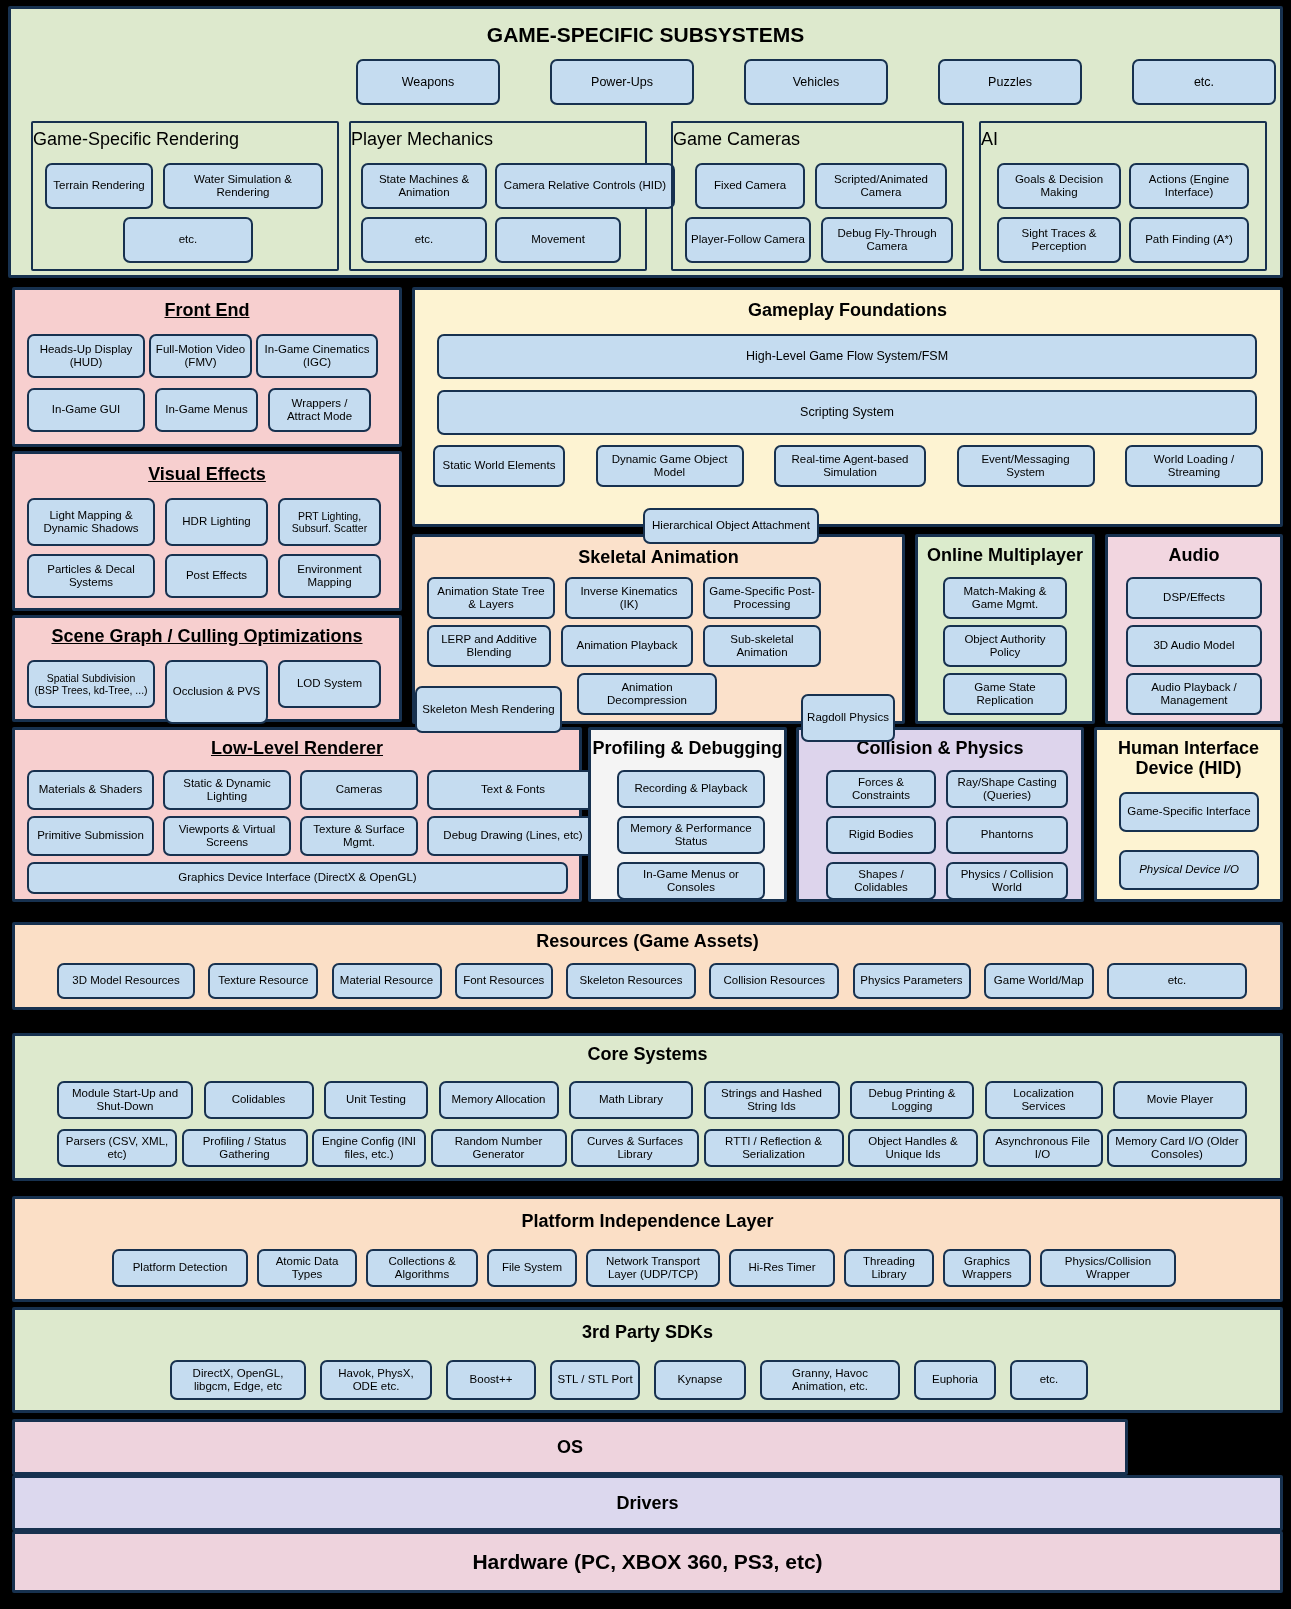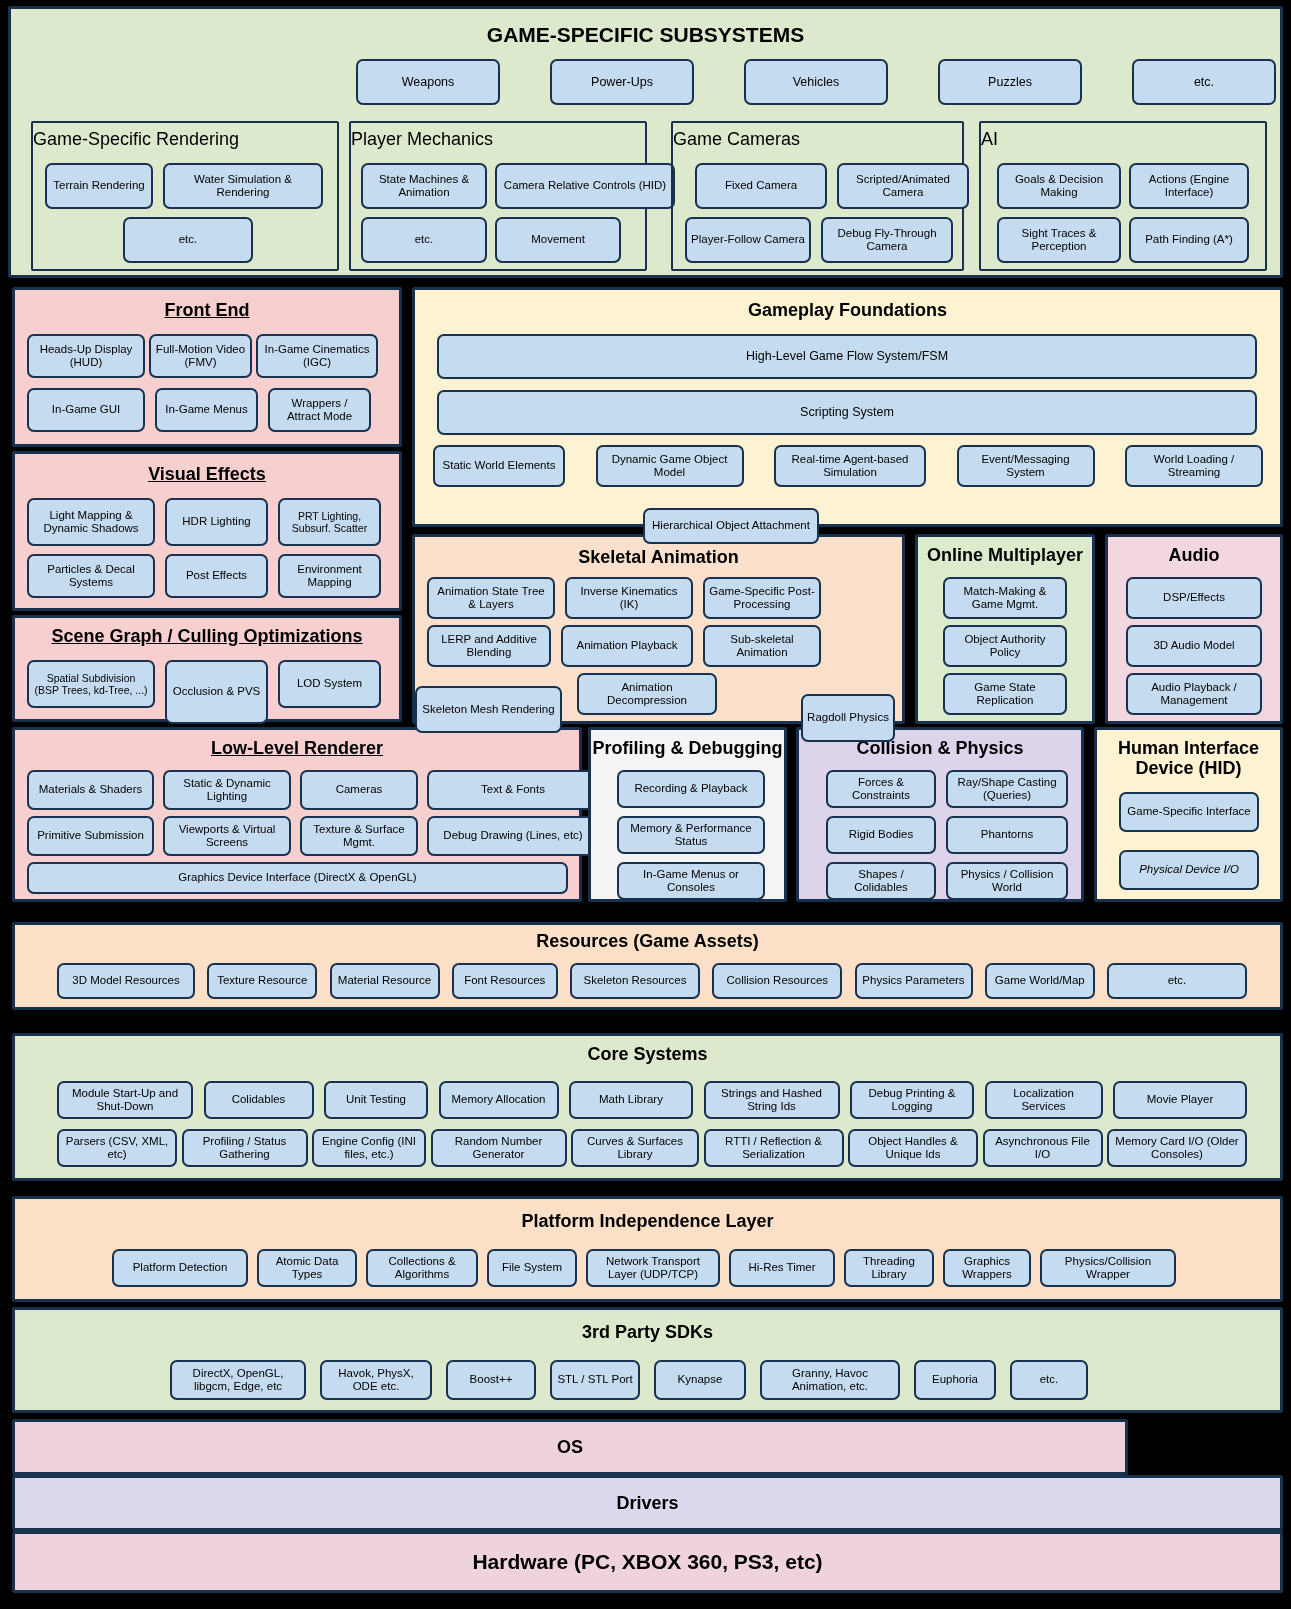--- a/index.html
+++ b/index.html
@@ -89,21 +89,21 @@
       </div>
       <div class="abs row" style="left:10px;top:94px;gap:8px;">
         <div class="box sm" style="width:126px;height:46px;">etc.</div>
         <div class="box sm" style="width:126px;height:46px;">Movement</div>
       </div>
     </div>
 
     <div class="sub abs" style="left:660px;top:112px;width:293px;height:150px;">
       <div class="gtitle t22" style="margin-top:6px;">Game Cameras</div>
       <div class="abs row" style="left:22px;top:40px;gap:10px;">
-        <div class="box sm" style="width:132px;height:46px;">Fixed Camera</div>
+        <div class="box sm" style="width:110px;height:46px;">Fixed Camera</div>
         <div class="box sm" style="width:132px;height:46px;">Scripted/Animated Camera</div>
       </div>
       <div class="abs row" style="left:12px;top:94px;gap:10px;">
         <div class="box sm" style="width:126px;height:46px;">Player-Follow Camera</div>
         <div class="box sm" style="width:132px;height:46px;">Debug Fly-Through Camera</div>
       </div>
     </div>
 
     <div class="sub abs" style="left:968px;top:112px;width:288px;height:150px;">
       <div class="gtitle t22" style="margin-top:6px;">AI</div>
@@ -276,21 +276,21 @@
   <div class="box sm abs" style="left:643px;top:508px;width:176px;height:36px;z-index:20;">Hierarchical Object Attachment</div>
   <div class="box sm abs" style="left:415px;top:686px;width:147px;height:47px;z-index:20;">Skeleton Mesh Rendering</div>
   <div class="box sm abs" style="left:801px;top:694px;width:94px;height:48px;z-index:20;">Ragdoll Physics</div>
 
   <div class="grp c-oran abs" style="left:12px;top:922px;width:1271px;height:88px;">
     <div class="gtitle t22" style="margin-top:6px;">Resources (Game Assets)</div>
     <div class="abs row" style="left:42px;top:38px;width:1190px;justify-content:space-between;">
       <div class="box sm" style="width:138px;height:36px;">3D Model Resources</div>
       <div class="box sm" style="width:110px;height:36px;">Texture Resource</div>
       <div class="box sm" style="width:110px;height:36px;">Material Resource</div>
-      <div class="box sm" style="width:106px;height:36px;">Font Resources</div>
+      <div class="box sm" style="width:98px;height:36px;">Font Resources</div>
       <div class="box sm" style="width:130px;height:36px;">Skeleton Resources</div>
       <div class="box sm" style="width:130px;height:36px;">Collision Resources</div>
       <div class="box sm" style="width:118px;height:36px;">Physics Parameters</div>
       <div class="box sm" style="width:110px;height:36px;">Game World/Map</div>
       <div class="box sm" style="width:140px;height:36px;">etc.</div>
     </div>
   </div>
 
   <div class="grp c-green abs" style="left:12px;top:1033px;width:1271px;height:148px;">
     <div class="gtitle t22" style="margin-top:8px;">Core Systems</div>

